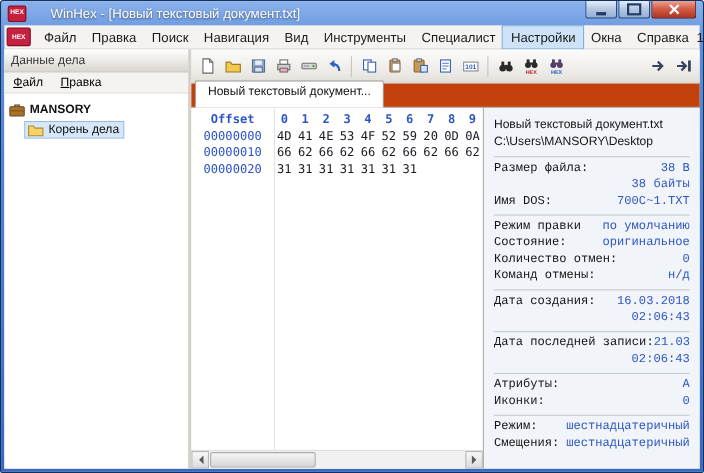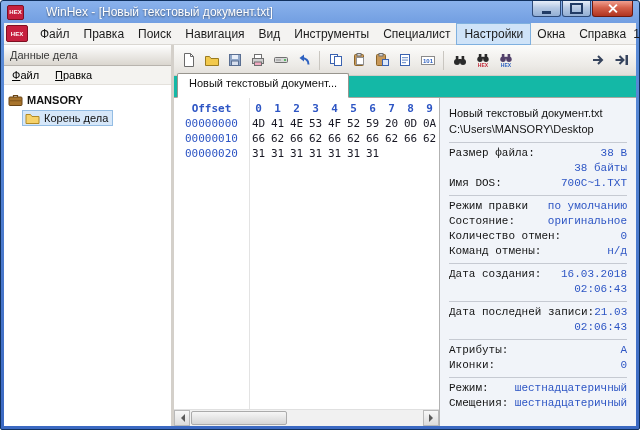--- a/index.html
+++ b/index.html
@@ -36,21 +36,21 @@
   .tree{flex:1;padding:6px 4px;font-size:11px;color:#111;}
   .tree-row{display:flex;align-items:center;gap:4px;height:18px;}
   .tree-row.child{padding-left:15px;}
   .case-name{font-weight:bold;}
   .tree-sel{display:flex;align-items:flex-end;gap:4px;background:#d6e7f9;outline:1px solid #94bde4;padding:1px 4px 1px 2px;}
   .main-col{flex:1;display:flex;flex-direction:column;min-width:0;min-height:0;}
   .toolbar{height:30px;flex:0 0 auto;background:linear-gradient(#fcfcfb,#eceae6 70%,#e2dfda);border-bottom:1px solid #cfccc6;display:flex;align-items:center;padding:0 3px;}
   .tb-btn{width:23px;height:23px;display:flex;align-items:center;justify-content:center;border-radius:2px;flex:0 0 auto;}
   .tb-sep{width:1px;height:19px;background:#c9c6c0;margin:0 4px;flex:0 0 auto;}
   .tb-right{margin-left:auto;display:flex;}
-  .tabstrip{height:21px;flex:0 0 auto;background:#14b8a6;border-bottom:1px solid #aaa79f;display:flex;align-items:flex-end;padding-left:3px;}
+  .tabstrip{height:21px;flex:0 0 auto;background:#c2410c;border-bottom:1px solid #aaa79f;display:flex;align-items:flex-end;padding-left:3px;}
   .tab{height:20px;background:#fff;border:1px solid #98958e;border-bottom:1px solid #fff;border-radius:2px 2px 0 0;margin-bottom:-1px;padding:3px 11px 0;font-size:11px;color:#111;white-space:nowrap;}
   .content-row{flex:1;display:flex;min-height:0;}
   .hex-area{width:265px;flex:0 0 auto;background:#fff;display:flex;flex-direction:column;min-height:0;}
   .hex-scroll-content{flex:1;position:relative;overflow:hidden;}
   .hex-vline{position:absolute;left:75px;top:0;bottom:0;width:1px;background:#e3e3e3;}
   .hex-table{position:relative;font-family:"DejaVu Sans Mono","Liberation Mono",monospace;font-size:11px;padding-top:3px;}
   .hex-header-row,.hex-row{display:flex;height:15px;line-height:15px;}
   .hex-header-row{color:#2d55c4;font-weight:bold;}
   .hex-offset-cell{width:75px;text-align:center;color:#2d55c4;flex:0 0 auto;}
   .hex-cols,.hex-bytes{display:flex;}

